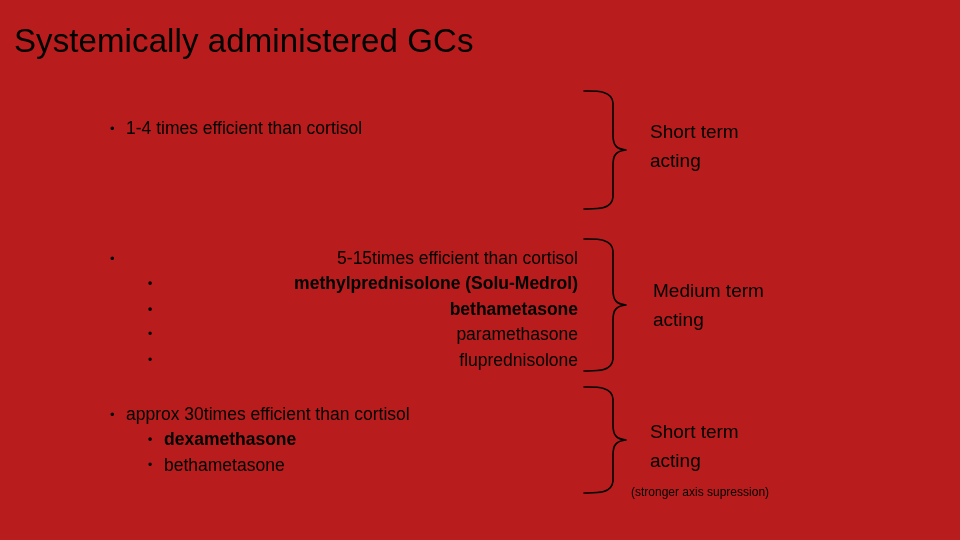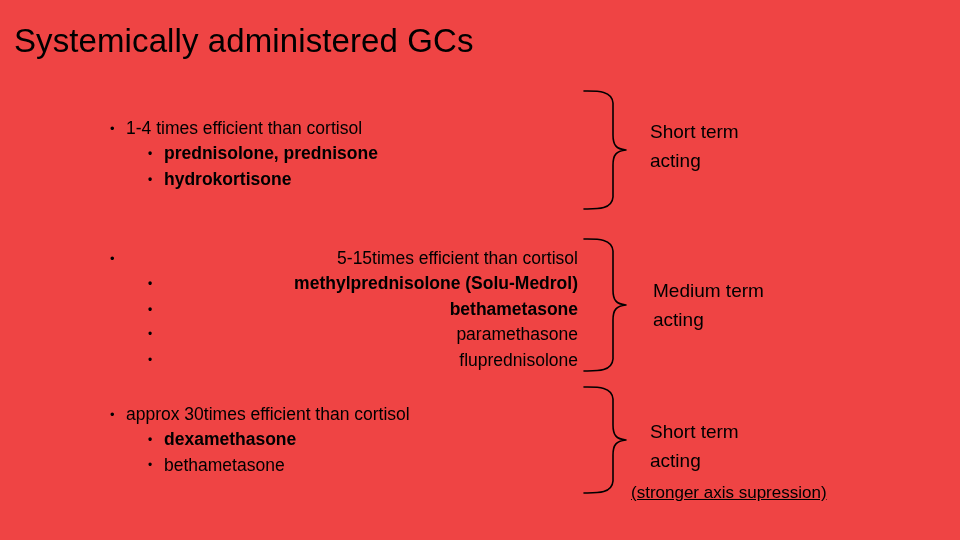--- a/index.html
+++ b/index.html
@@ -9,21 +9,21 @@
     background: #ffffff;
   }
   body {
     font-family: "Liberation Sans", sans-serif;
     color: #000000;
   }
   #slide {
     position: relative;
     width: 960px;
     height: 540px;
-    background: #ef4444;
+    background: #b91c1c;
     overflow: hidden;
   }
 
   
   #slide-title {
     position: absolute;
     left: 14px;
     top: 22px;
     width: 700px;
     font-size: 33px;
@@ -109,41 +109,36 @@
   #label-short  { left: 650px; top: 117px; }
   #label-medium { left: 653px; top: 276px; }
   #label-long   { left: 650px; top: 417px; }
 
   .side-label .line2 { display: block; }
 
   #note-axis {
     position: absolute;
     left: 631px;
     top: 483px;
-    font-size: 17px;
+    font-size: 12px;
     font-weight: 400;
     line-height: 19px;
     color: #000000;
     white-space: nowrap;
-    text-decoration: underline;
   }
 </style>
 </head>
 <body>
 
 <div id="slide">
 
   <div id="slide-title">Systemically administered GCs</div>
 
   <div class="bullet-group" id="group-short">
     <div class="lvl1">1-4 times efficient than cortisol</div>
-    <ul class="sublist">
-      <li class="lvl2 bold">prednisolone, prednisone</li>
-      <li class="lvl2 bold">hydrokortisone</li>
-    </ul>
   </div>
 
   <div class="brace" id="brace-short">
     <svg width="46" height="124" viewBox="0 0 46 124" fill="none" xmlns="http://www.w3.org/2000/svg">
       <path d="M2 3 C 14 3, 30 2, 31 15 L 31 47 C 31 57, 34 61, 44 62 C 34 63, 31 67, 31 77 L 31 109 C 30 122, 14 121, 2 121" stroke="#000000" stroke-width="1.6" fill="none" stroke-linecap="round" stroke-linejoin="round"></path>
     </svg>
   </div>
 
   <div class="side-label" id="label-short">
     <span>Short term</span>

